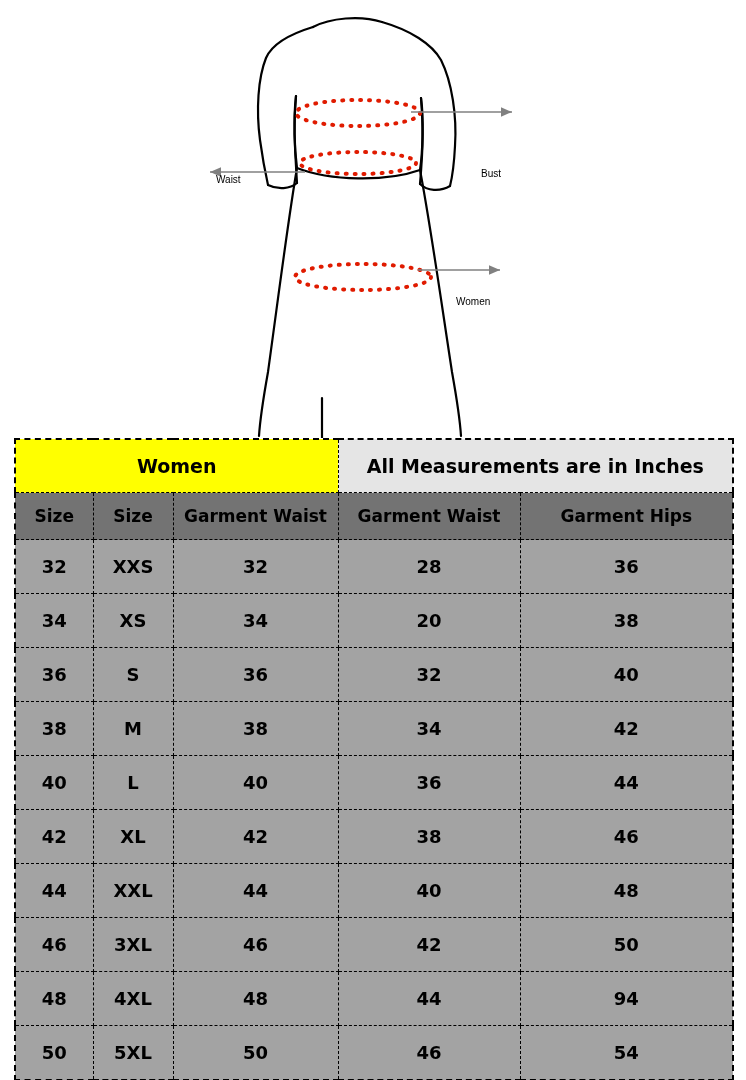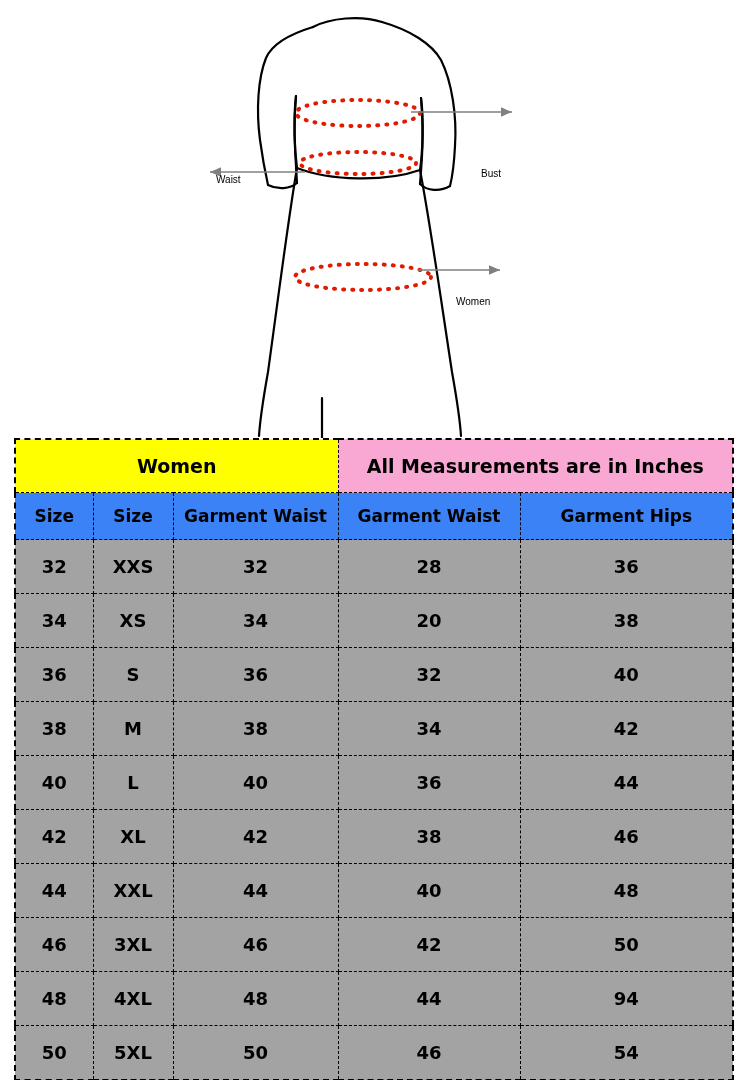--- a/index.html
+++ b/index.html
@@ -71,27 +71,27 @@
   .col-hips  { width: 213px; }
 
   tr.title-row td {
     height: 50px;
     font-size: 19px;
   }
   td.title-women {
     background: #ffff00;
   }
   td.title-measure {
-    background: #f9a8d4;
+    background: #e5e5e5;
   }
 
   tr.header-row td {
     height: 44px;
     font-size: 17px;
-    background: #3b82f6;
+    background: #737373;
   }
 
   tr.data-row td {
     height: 51px;
     font-size: 18px;
     background: #a3a3a3;
   }
 </style>
 </head>
 <body>

